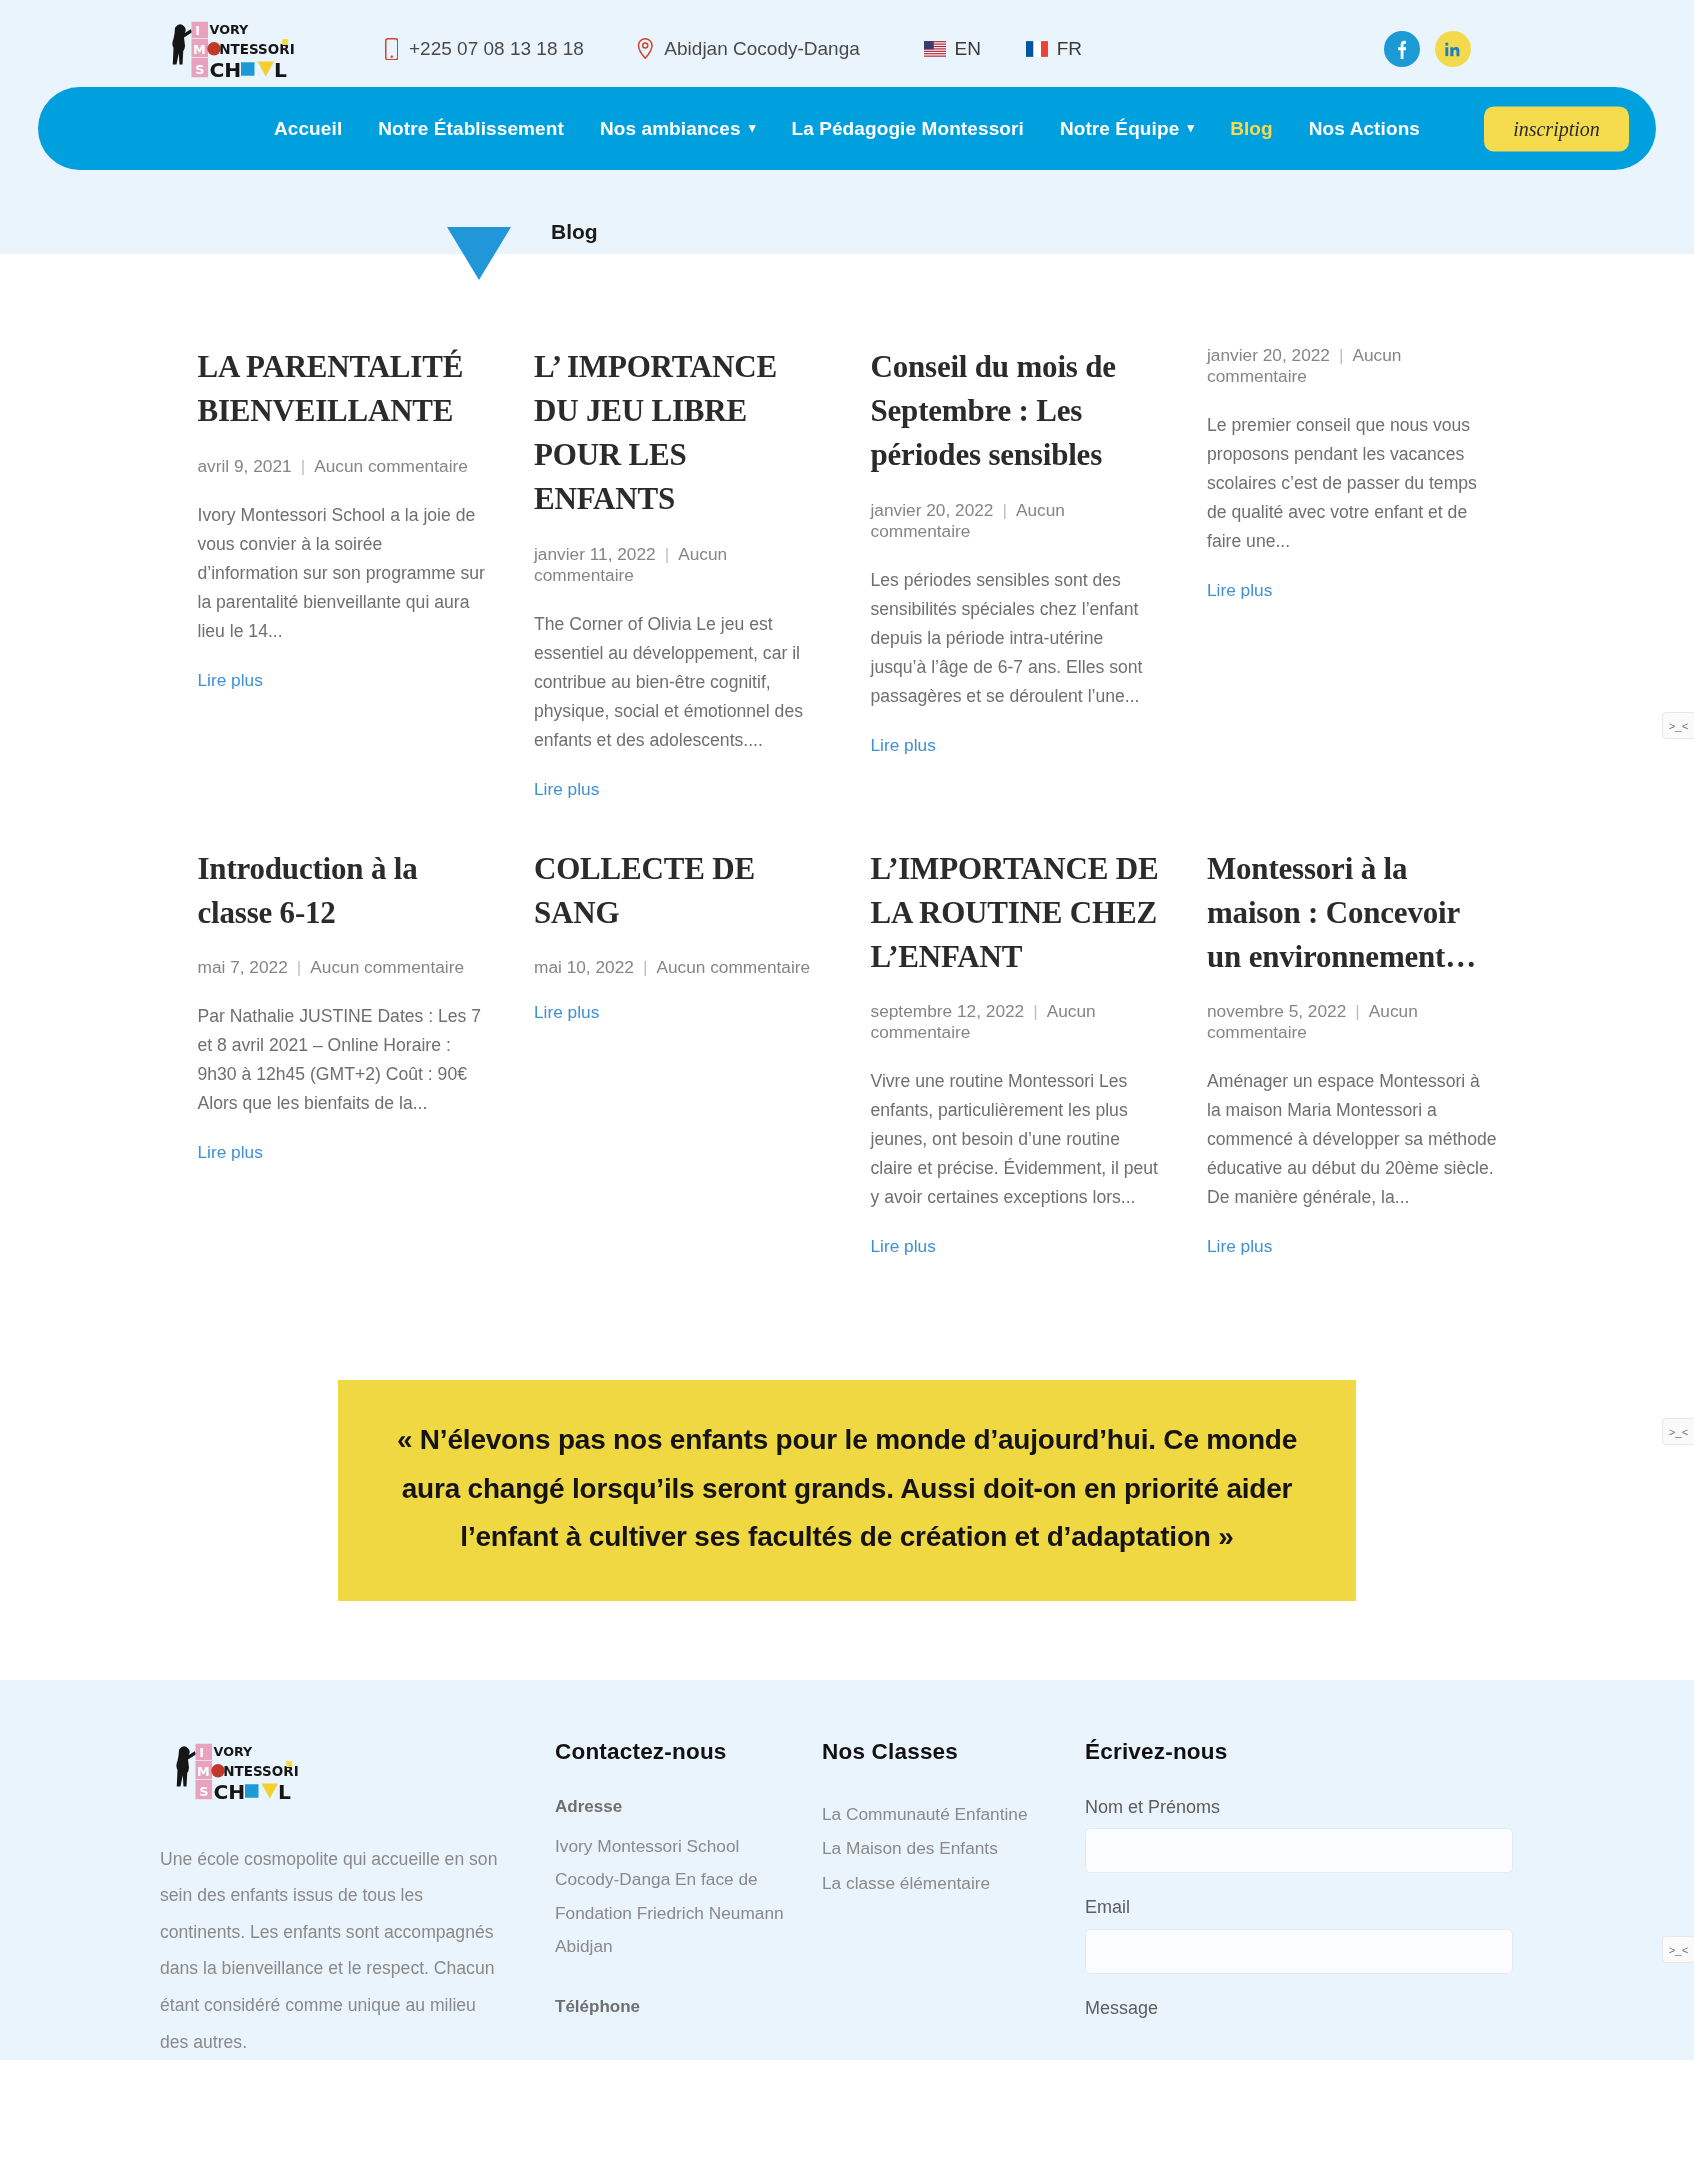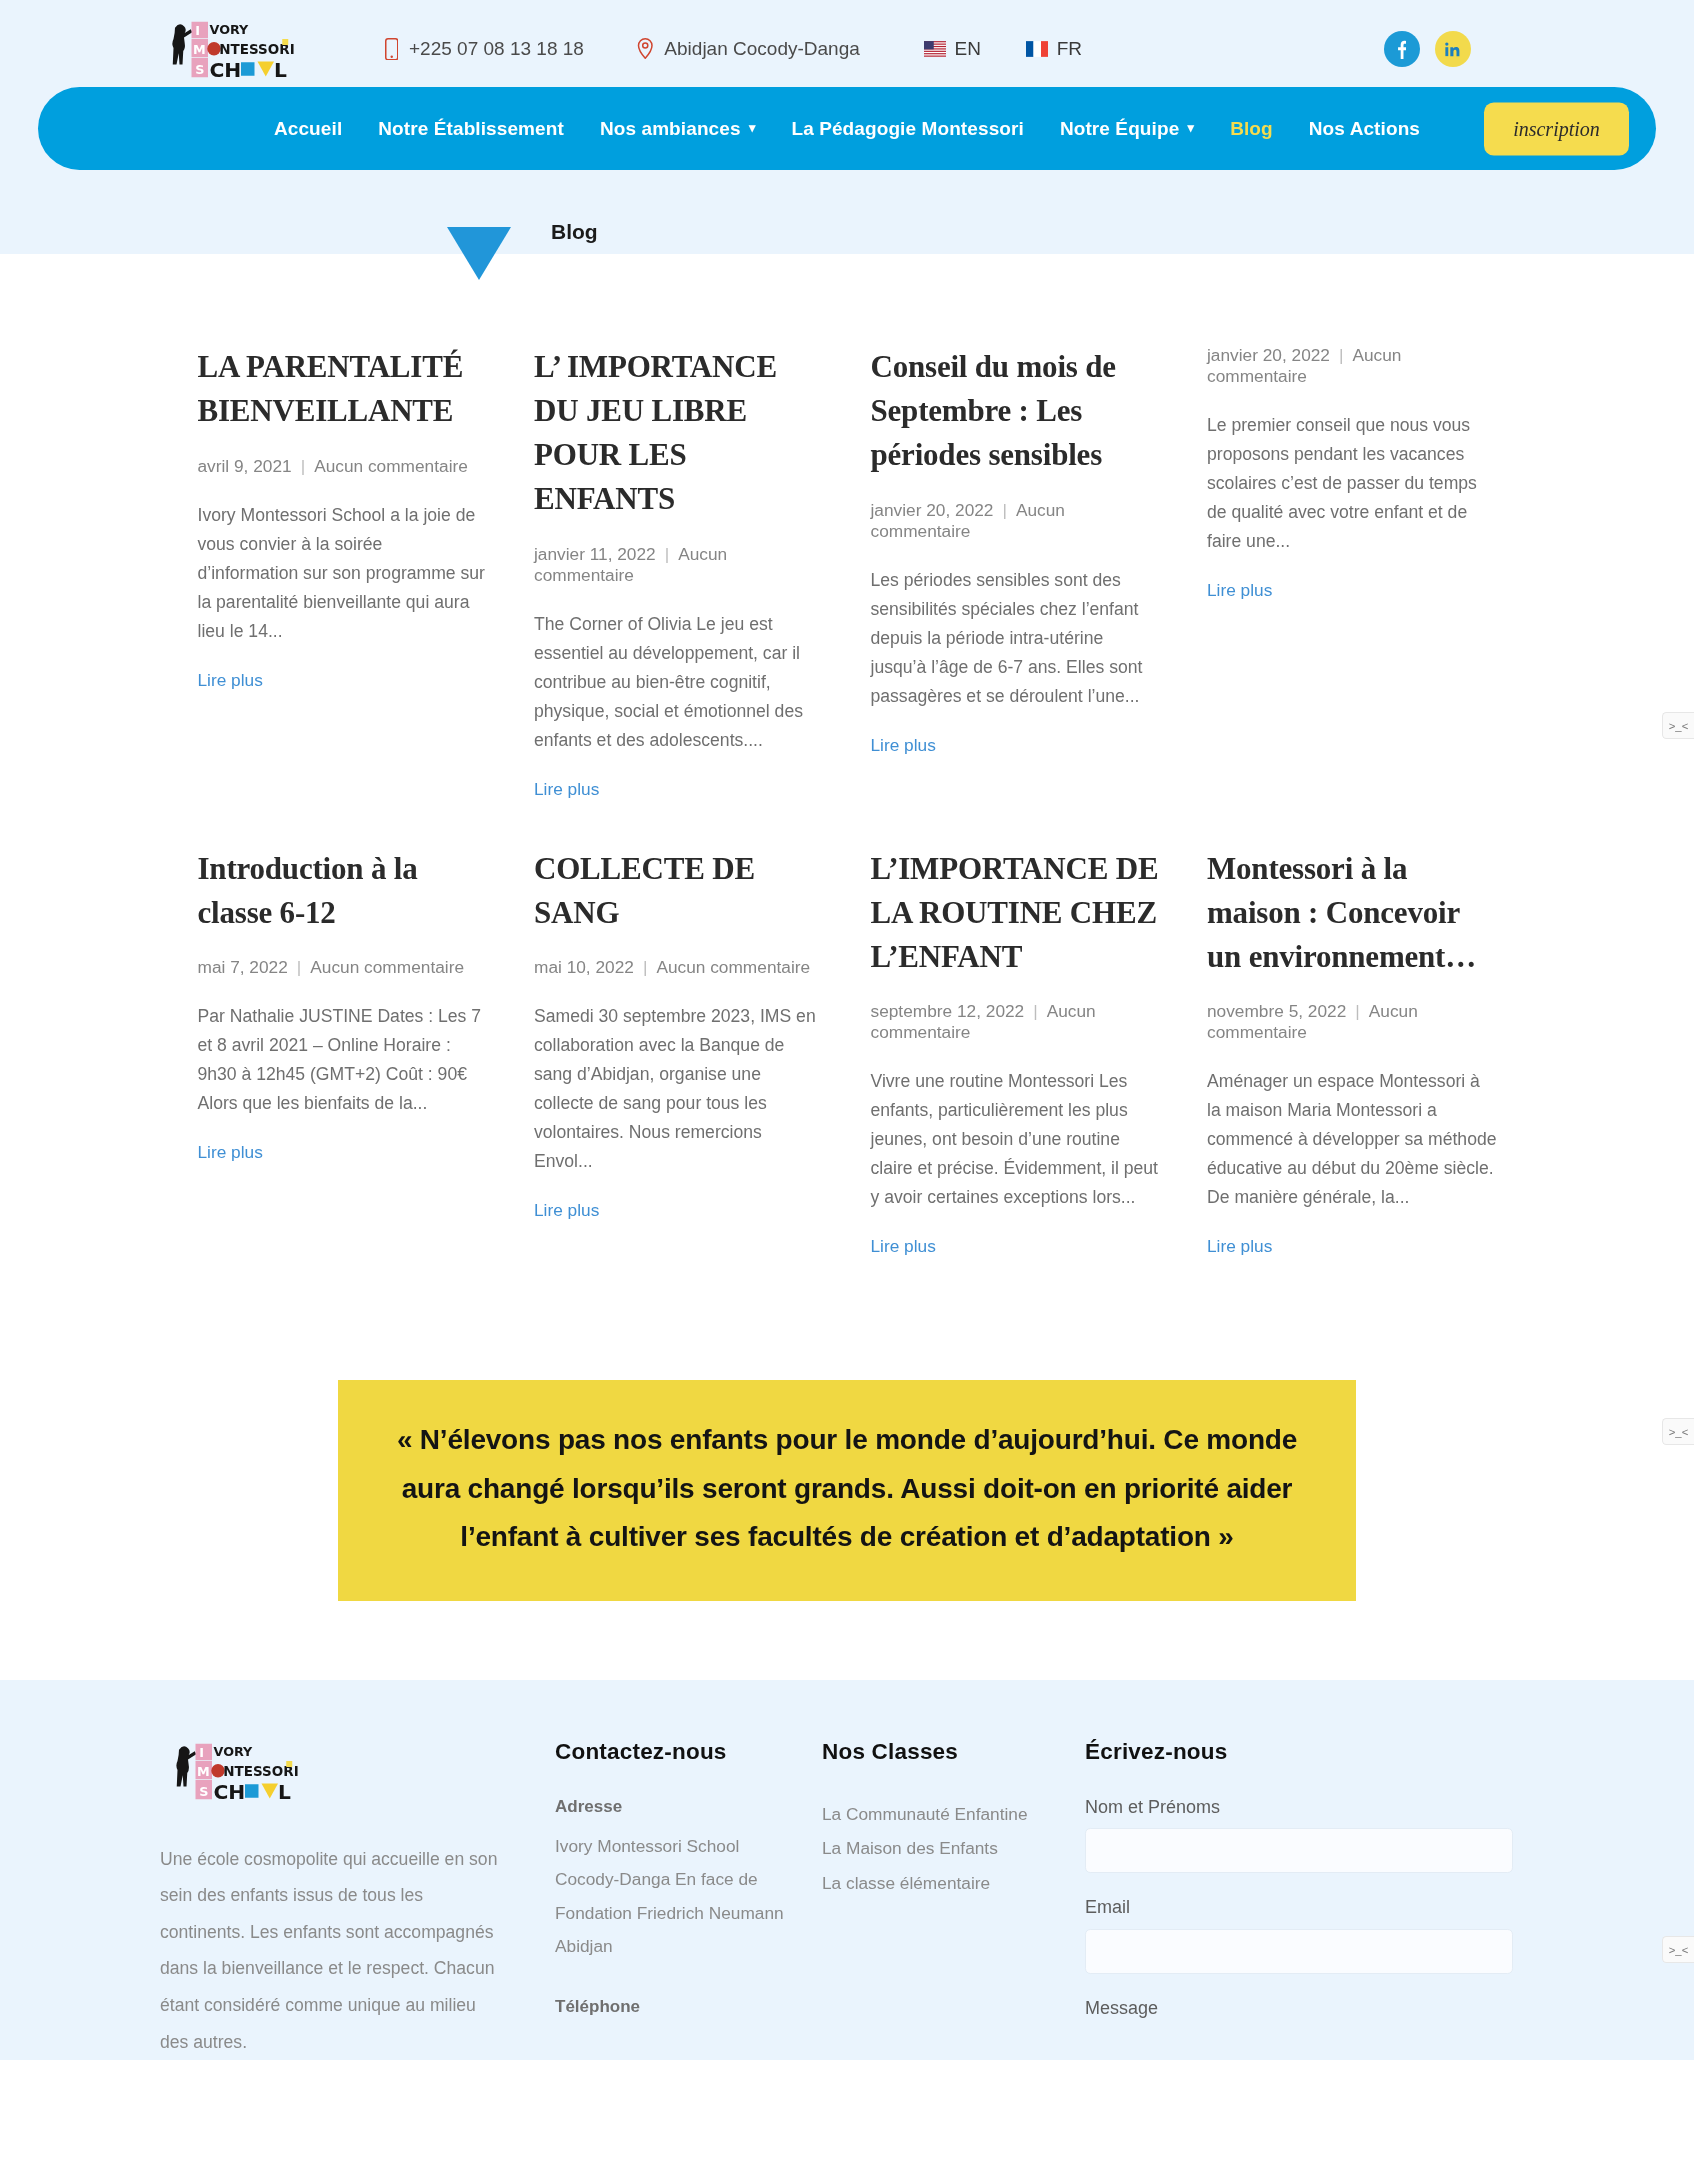--- a/index.html
+++ b/index.html
@@ -68,21 +68,21 @@
   .caret { font-size: 12.8px; line-height: 1; }
   .btn-inscription {
     position: absolute;
     right: 27px;
     top: 50%;
     transform: translateY(-50%);
     background: #f5dc4e;
     color: #2b2b2b;
     border: none;
     border-radius: 9.8px;
-    width: 145px; height: 53px;
+    width: 145px; height: 45px;
     font-size: 20px;
     font-style: italic;
     font-family: "Liberation Serif", serif;
     cursor: pointer;
   }
 
   
   .crumbbar {
     background: #eaf4fd;
     height: 68px;
@@ -398,21 +398,20 @@
         </div>
         <p class="card-excerpt">Par Nathalie JUSTINE Dates : Les 7 et 8 avril 2021 – Online Horaire : 9h30 à 12h45 (GMT+2) Coût : 90€ Alors que les bienfaits de la...</p>
         <a class="more-link">Lire plus</a>
       </article>
 
       <article class="card">
         <h2 class="card-title">COLLECTE DE SANG</h2>
         <div class="card-meta">
           <span>mai 10, 2022</span><span class="sep">|</span><span>Aucun commentaire</span>
         </div>
-        <p class="card-excerpt">Samedi 30 septembre 2023, IMS en collaboration avec la Banque de sang d’Abidjan, organise une collecte de sang pour tous les volontaires. Nous remercions Envol...</p>
         <a class="more-link">Lire plus</a>
       </article>
 
       <article class="card">
         <h2 class="card-title">L’IMPORTANCE DE LA ROUTINE CHEZ L’ENFANT</h2>
         <div class="card-meta">
           <span>septembre 12, 2022</span><span class="sep">|</span><span>Aucun commentaire</span>
         </div>
         <p class="card-excerpt">Vivre une routine Montessori Les enfants, particulièrement les plus jeunes, ont besoin d’une routine claire et précise. Évidemment, il peut y avoir certaines exceptions lors...</p>
         <a class="more-link">Lire plus</a>

